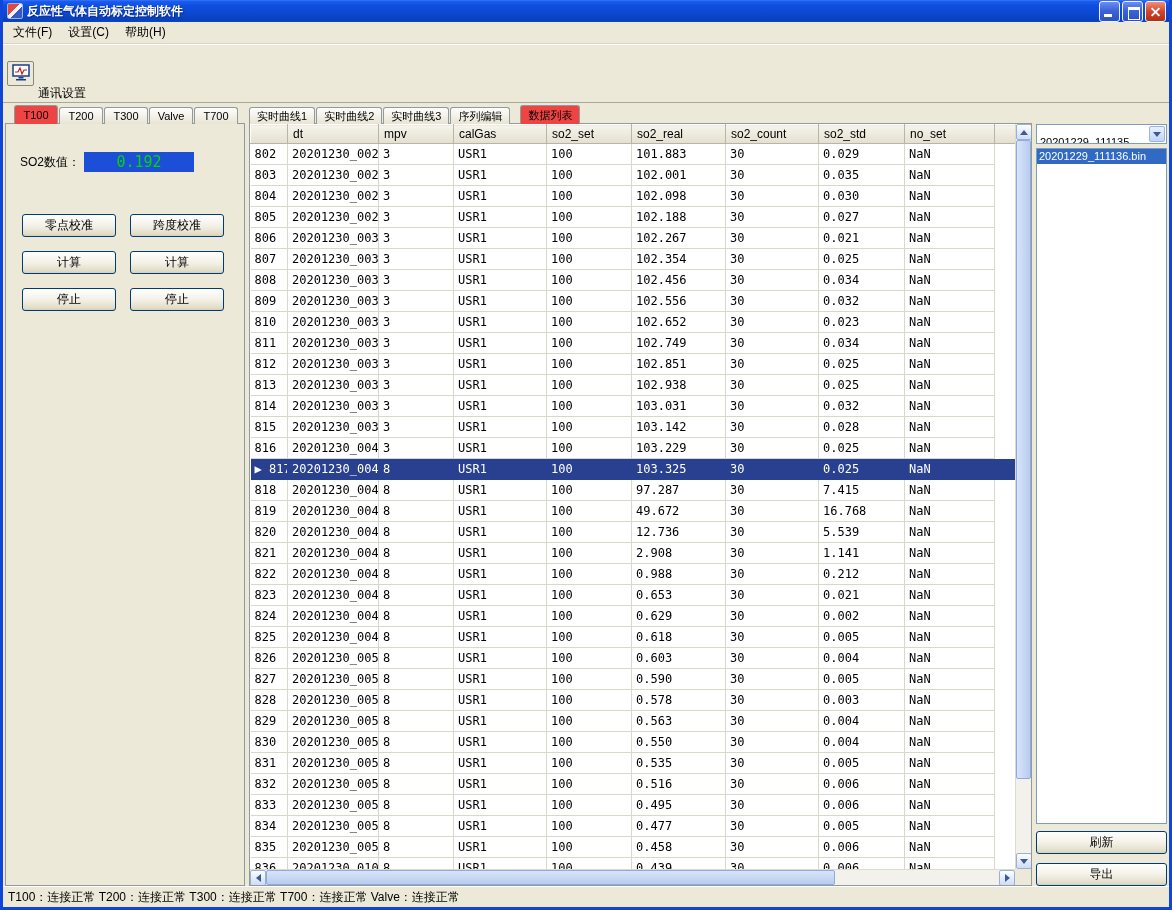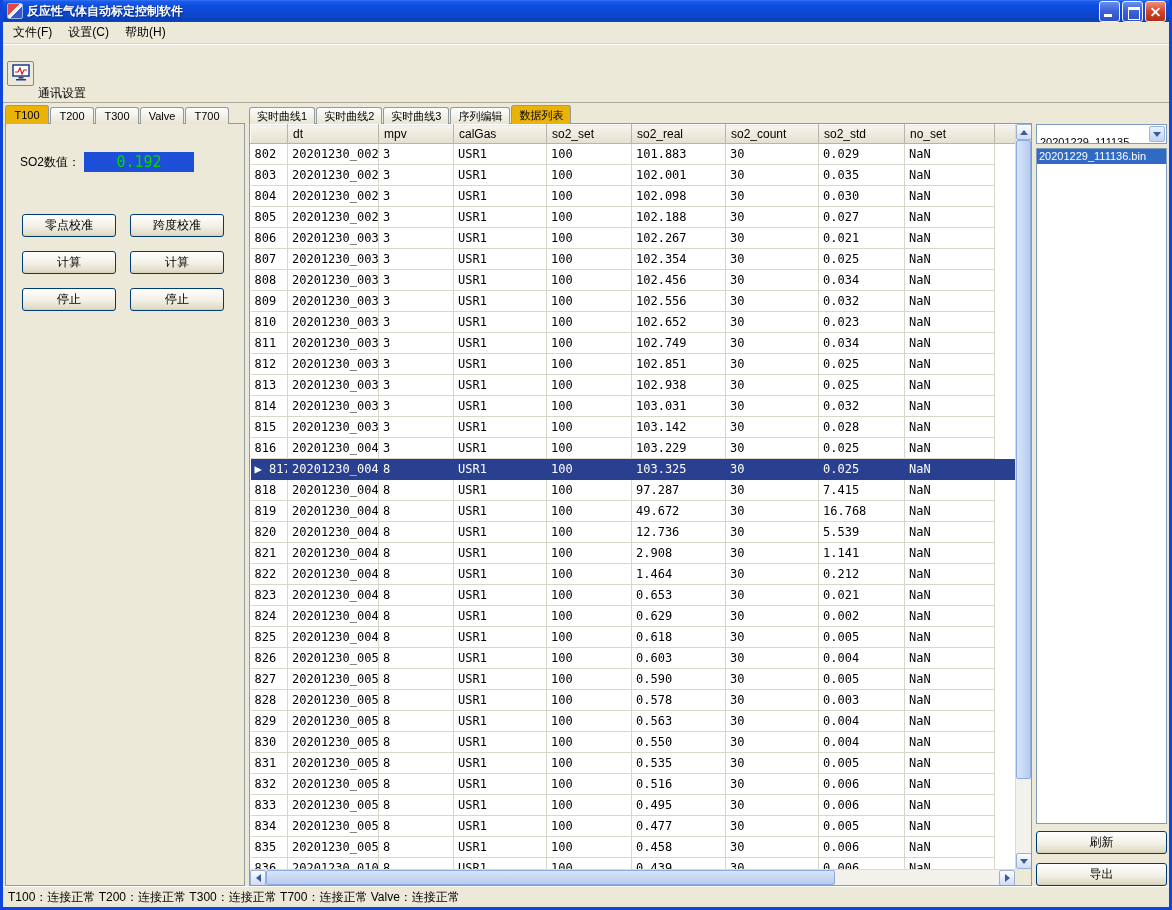--- a/index.html
+++ b/index.html
@@ -75,21 +75,21 @@
   
   .content { flex: 1; min-height: 0; display: flex; gap: 4px; padding: 2px 2px 0 2px; }
   
   .tabs { flex: 0 0 19px; height: 19px; display: flex; align-items: flex-end; position: relative; z-index: 2; }
   .tab {
     height: 17px; line-height: 16px; padding: 0 7px; margin-right: 1px;
     border: 1px solid #919b9c; border-bottom: none; border-radius: 3px 3px 0 0;
     background: linear-gradient(#fefefe,#e8e4d4); font-size: 11px; cursor: default;
     white-space: nowrap;
   }
-  .tab.active { height: 19px; line-height: 18px; background: #eab308; z-index: 3; position: relative; }
+  .tab.active { height: 19px; line-height: 18px; background: #ef4444; z-index: 3; position: relative; margin-left: 9px; }
   .left-tabs .tab { min-width: 44px; text-align: center; }
   .panel-body {
     flex: 1; margin-top: -1px;
     border: 1px solid #919b9c; background: #ece9d8; position: relative;
   }
   
   .left-panel { flex: 0 0 240px; display: flex; flex-direction: column; }
   .so2-row { display: flex; align-items: center; margin: 28px 10px 0 14px; }
   .so2-label { font-size: 12px; white-space: nowrap; }
   .so2-value {
@@ -527,21 +527,21 @@
                   <td>1.141</td>
                   <td>NaN</td>
                   <td class="filler"></td>
                 </tr>
                 <tr>
                   <td class="rownum">822</td>
                   <td>20201230_0046</td>
                   <td>8</td>
                   <td>USR1</td>
                   <td>100</td>
-                  <td>1.464</td>
+                  <td>0.988</td>
                   <td>30</td>
                   <td>0.212</td>
                   <td>NaN</td>
                   <td class="filler"></td>
                 </tr>
                 <tr>
                   <td class="rownum">823</td>
                   <td>20201230_0047</td>
                   <td>8</td>
                   <td>USR1</td>

